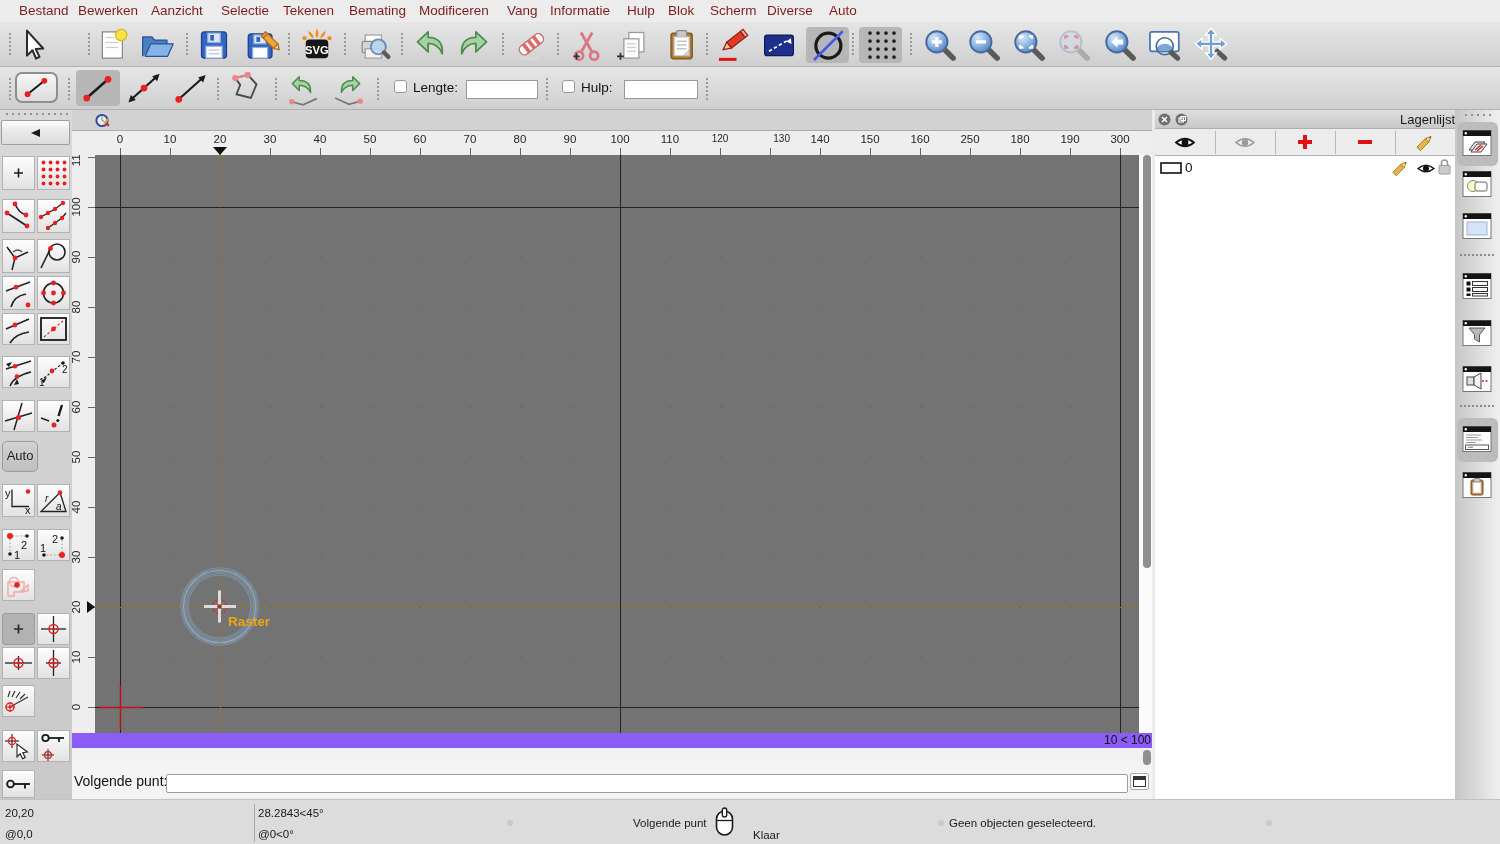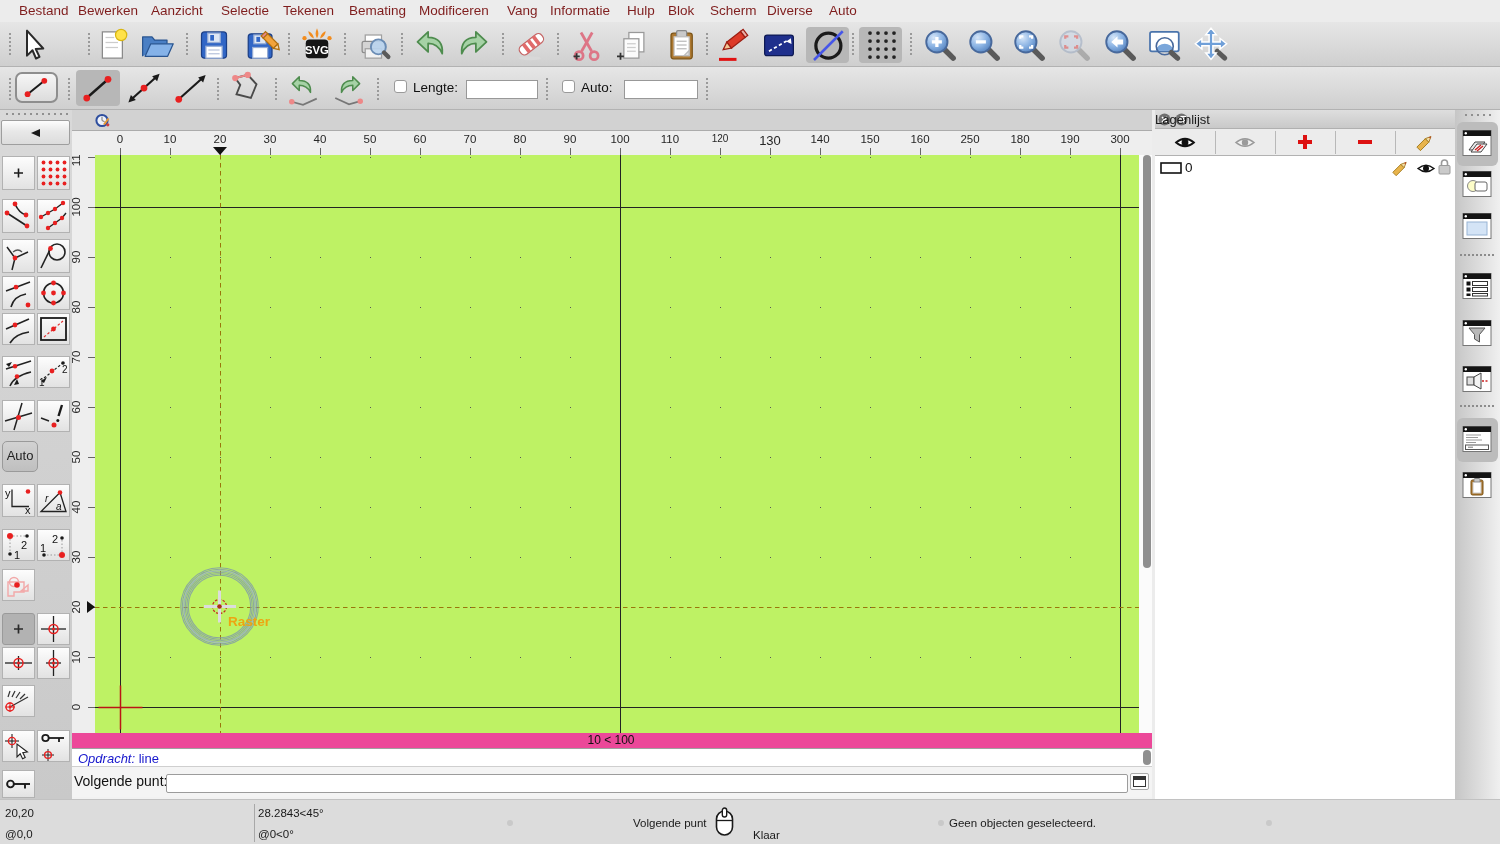--- a/index.html
+++ b/index.html
@@ -261,21 +261,21 @@
       <path d="M5 24 l11 5 l9 -2.5" fill="none" stroke="#777" stroke-width="1.4"></path>
       <g transform="scale(-1,1) translate(-32,0)">
         <path d="M7.5 12.5 L13 7 L13 10 C19.5 10 22.5 13.5 22 19.5 C20 15.5 17.5 13.8 13 13.8 L13 18 Z" fill="#a6d2a6" stroke="#4e8c4e" stroke-width="1.2" stroke-linejoin="round"></path>
       </g>
       <circle cx="25" cy="26.5" r="2.2" fill="#ee8888"></circle>
     </svg>
 <div class="a" style="left:394px;top:13px;width:13px;height:13px;background:#fff;border:1px solid #9a9a9a;border-radius:3px"></div>
 <span class="a" style="left:413px;top:13px;font-size:13.5px;color:#111">Lengte:</span>
 <div class="a" style="left:466px;top:13px;width:72px;height:19px;background:#fff;border:1px solid #989898"></div>
 <div class="a" style="left:562px;top:13px;width:13px;height:13px;background:#fff;border:1px solid #9a9a9a;border-radius:3px"></div>
-<span class="a" style="left:581px;top:13px;font-size:13.5px;color:#111">Auto:</span>
+<span class="a" style="left:581px;top:13px;font-size:13.5px;color:#111">Hulp:</span>
 <div class="a" style="left:624px;top:13px;width:74px;height:19px;background:#fff;border:1px solid #989898"></div>
 </div>
 <div id="lefttools" class="a">
 <div class="a" style="left:4px;top:3px;width:64px;height:2px;background-image:radial-gradient(circle,#909090 0.8px,transparent 1px);background-size:6px 2px"></div>
 <div class="a" style="left:1px;top:10px;width:69px;height:25px;background:linear-gradient(#fdfdfd,#e8e8e8 45%,#dcdcdc);border:1px solid #9e9e9e;border-radius:2px"></div>
 <svg class="a" style="left:31px;top:19px;width:9px;height:8px" viewBox="0 0 9 8">
       <polygon points="9,0 9,8 0,4" fill="#1a1a1a"></polygon>
     </svg>
 <div class="ltbtn" style="left:2px;top:46px"></div>
 <svg class="a" style="left:2px;top:46px;width:33px;height:34px" viewBox="0 0 33 34">
@@ -540,21 +540,21 @@
       <span style="position:absolute;left:428px;top:2px;width:40px;text-align:center;font-size:11.5px;color:#262626">80</span>
       <div style="position:absolute;left:448px;top:17px;width:1px;height:7px;background:#666"></div>
       <span style="position:absolute;left:478px;top:2px;width:40px;text-align:center;font-size:11.5px;color:#262626">90</span>
       <div style="position:absolute;left:498px;top:17px;width:1px;height:7px;background:#666"></div>
       <span style="position:absolute;left:528px;top:2px;width:40px;text-align:center;font-size:11.5px;color:#262626">100</span>
       <div style="position:absolute;left:548px;top:17px;width:1px;height:7px;background:#666"></div>
       <span style="position:absolute;left:578px;top:2px;width:40px;text-align:center;font-size:11.5px;color:#262626">110</span>
       <div style="position:absolute;left:598px;top:17px;width:1px;height:7px;background:#666"></div>
       <span style="position:absolute;left:628px;top:2px;width:40px;text-align:center;font-size:10px;color:#262626">120</span>
       <div style="position:absolute;left:648px;top:17px;width:1px;height:7px;background:#666"></div>
-      <span style="position:absolute;left:678px;top:2px;width:40px;text-align:center;font-size:13px;color:#262626">130</span>
+      <span style="position:absolute;left:678px;top:2px;width:40px;text-align:right;font-size:10px;color:#262626">130</span>
       <div style="position:absolute;left:698px;top:17px;width:1px;height:7px;background:#666"></div>
       <span style="position:absolute;left:728px;top:2px;width:40px;text-align:center;font-size:11.5px;color:#262626">140</span>
       <div style="position:absolute;left:748px;top:17px;width:1px;height:7px;background:#666"></div>
       <span style="position:absolute;left:778px;top:2px;width:40px;text-align:center;font-size:11.5px;color:#262626">150</span>
       <div style="position:absolute;left:798px;top:17px;width:1px;height:7px;background:#666"></div>
       <span style="position:absolute;left:828px;top:2px;width:40px;text-align:center;font-size:11.5px;color:#262626">160</span>
       <div style="position:absolute;left:848px;top:17px;width:1px;height:7px;background:#666"></div>
       <span style="position:absolute;left:878px;top:2px;width:40px;text-align:center;font-size:11.5px;color:#262626">250</span>
       <div style="position:absolute;left:898px;top:17px;width:1px;height:7px;background:#666"></div>
       <span style="position:absolute;left:928px;top:2px;width:40px;text-align:center;font-size:11.5px;color:#262626">180</span>
@@ -589,21 +589,21 @@
       <span style="position:absolute;left:-14px;top:94px;width:40px;height:16px;text-align:center;font-size:11.5px;color:#262626;transform:rotate(-90deg)">90</span>
       <div style="position:absolute;left:16px;top:102px;width:7px;height:1px;background:#666"></div>
       <span style="position:absolute;left:-14px;top:44px;width:40px;height:16px;text-align:center;font-size:11.5px;color:#262626;transform:rotate(-90deg)">100</span>
       <div style="position:absolute;left:16px;top:52px;width:7px;height:1px;background:#666"></div>
       <span style="position:absolute;left:-14px;top:-6px;width:40px;height:16px;text-align:center;font-size:11.5px;color:#262626;transform:rotate(-90deg)">110</span>
       <div style="position:absolute;left:16px;top:2px;width:7px;height:1px;background:#666"></div>
 </div>
 <svg class="a" style="left:15px;top:491px;width:8px;height:12px" viewBox="0 0 8 12">
       <polygon points="0,0 0,12 8,6" fill="#111"></polygon>
     </svg>
-<div class="a" style="left:23px;top:45px;width:1044px;height:578px;background:#bef264;overflow:hidden">
+<div class="a" style="left:23px;top:45px;width:1044px;height:578px;background:#737373;overflow:hidden">
 <svg class="a" style="left:0;top:0;width:1044px;height:578px" viewBox="0 0 1044 578">
 <path d="M25 2h1v1h-1zM75 2h1v1h-1zM125 2h1v1h-1zM175 2h1v1h-1zM225 2h1v1h-1zM275 2h1v1h-1zM325 2h1v1h-1zM375 2h1v1h-1zM425 2h1v1h-1zM475 2h1v1h-1zM525 2h1v1h-1zM575 2h1v1h-1zM625 2h1v1h-1zM675 2h1v1h-1zM725 2h1v1h-1zM775 2h1v1h-1zM825 2h1v1h-1zM875 2h1v1h-1zM925 2h1v1h-1zM975 2h1v1h-1zM1025 2h1v1h-1zM25 52h1v1h-1zM75 52h1v1h-1zM125 52h1v1h-1zM175 52h1v1h-1zM225 52h1v1h-1zM275 52h1v1h-1zM325 52h1v1h-1zM375 52h1v1h-1zM425 52h1v1h-1zM475 52h1v1h-1zM525 52h1v1h-1zM575 52h1v1h-1zM625 52h1v1h-1zM675 52h1v1h-1zM725 52h1v1h-1zM775 52h1v1h-1zM825 52h1v1h-1zM875 52h1v1h-1zM925 52h1v1h-1zM975 52h1v1h-1zM1025 52h1v1h-1zM25 102h1v1h-1zM75 102h1v1h-1zM125 102h1v1h-1zM175 102h1v1h-1zM225 102h1v1h-1zM275 102h1v1h-1zM325 102h1v1h-1zM375 102h1v1h-1zM425 102h1v1h-1zM475 102h1v1h-1zM525 102h1v1h-1zM575 102h1v1h-1zM625 102h1v1h-1zM675 102h1v1h-1zM725 102h1v1h-1zM775 102h1v1h-1zM825 102h1v1h-1zM875 102h1v1h-1zM925 102h1v1h-1zM975 102h1v1h-1zM1025 102h1v1h-1zM25 152h1v1h-1zM75 152h1v1h-1zM125 152h1v1h-1zM175 152h1v1h-1zM225 152h1v1h-1zM275 152h1v1h-1zM325 152h1v1h-1zM375 152h1v1h-1zM425 152h1v1h-1zM475 152h1v1h-1zM525 152h1v1h-1zM575 152h1v1h-1zM625 152h1v1h-1zM675 152h1v1h-1zM725 152h1v1h-1zM775 152h1v1h-1zM825 152h1v1h-1zM875 152h1v1h-1zM925 152h1v1h-1zM975 152h1v1h-1zM1025 152h1v1h-1zM25 202h1v1h-1zM75 202h1v1h-1zM125 202h1v1h-1zM175 202h1v1h-1zM225 202h1v1h-1zM275 202h1v1h-1zM325 202h1v1h-1zM375 202h1v1h-1zM425 202h1v1h-1zM475 202h1v1h-1zM525 202h1v1h-1zM575 202h1v1h-1zM625 202h1v1h-1zM675 202h1v1h-1zM725 202h1v1h-1zM775 202h1v1h-1zM825 202h1v1h-1zM875 202h1v1h-1zM925 202h1v1h-1zM975 202h1v1h-1zM1025 202h1v1h-1zM25 252h1v1h-1zM75 252h1v1h-1zM125 252h1v1h-1zM175 252h1v1h-1zM225 252h1v1h-1zM275 252h1v1h-1zM325 252h1v1h-1zM375 252h1v1h-1zM425 252h1v1h-1zM475 252h1v1h-1zM525 252h1v1h-1zM575 252h1v1h-1zM625 252h1v1h-1zM675 252h1v1h-1zM725 252h1v1h-1zM775 252h1v1h-1zM825 252h1v1h-1zM875 252h1v1h-1zM925 252h1v1h-1zM975 252h1v1h-1zM1025 252h1v1h-1zM25 302h1v1h-1zM75 302h1v1h-1zM125 302h1v1h-1zM175 302h1v1h-1zM225 302h1v1h-1zM275 302h1v1h-1zM325 302h1v1h-1zM375 302h1v1h-1zM425 302h1v1h-1zM475 302h1v1h-1zM525 302h1v1h-1zM575 302h1v1h-1zM625 302h1v1h-1zM675 302h1v1h-1zM725 302h1v1h-1zM775 302h1v1h-1zM825 302h1v1h-1zM875 302h1v1h-1zM925 302h1v1h-1zM975 302h1v1h-1zM1025 302h1v1h-1zM25 352h1v1h-1zM75 352h1v1h-1zM125 352h1v1h-1zM175 352h1v1h-1zM225 352h1v1h-1zM275 352h1v1h-1zM325 352h1v1h-1zM375 352h1v1h-1zM425 352h1v1h-1zM475 352h1v1h-1zM525 352h1v1h-1zM575 352h1v1h-1zM625 352h1v1h-1zM675 352h1v1h-1zM725 352h1v1h-1zM775 352h1v1h-1zM825 352h1v1h-1zM875 352h1v1h-1zM925 352h1v1h-1zM975 352h1v1h-1zM1025 352h1v1h-1zM25 402h1v1h-1zM75 402h1v1h-1zM125 402h1v1h-1zM175 402h1v1h-1zM225 402h1v1h-1zM275 402h1v1h-1zM325 402h1v1h-1zM375 402h1v1h-1zM425 402h1v1h-1zM475 402h1v1h-1zM525 402h1v1h-1zM575 402h1v1h-1zM625 402h1v1h-1zM675 402h1v1h-1zM725 402h1v1h-1zM775 402h1v1h-1zM825 402h1v1h-1zM875 402h1v1h-1zM925 402h1v1h-1zM975 402h1v1h-1zM1025 402h1v1h-1zM25 452h1v1h-1zM75 452h1v1h-1zM125 452h1v1h-1zM175 452h1v1h-1zM225 452h1v1h-1zM275 452h1v1h-1zM325 452h1v1h-1zM375 452h1v1h-1zM425 452h1v1h-1zM475 452h1v1h-1zM525 452h1v1h-1zM575 452h1v1h-1zM625 452h1v1h-1zM675 452h1v1h-1zM725 452h1v1h-1zM775 452h1v1h-1zM825 452h1v1h-1zM875 452h1v1h-1zM925 452h1v1h-1zM975 452h1v1h-1zM1025 452h1v1h-1zM25 502h1v1h-1zM75 502h1v1h-1zM125 502h1v1h-1zM175 502h1v1h-1zM225 502h1v1h-1zM275 502h1v1h-1zM325 502h1v1h-1zM375 502h1v1h-1zM425 502h1v1h-1zM475 502h1v1h-1zM525 502h1v1h-1zM575 502h1v1h-1zM625 502h1v1h-1zM675 502h1v1h-1zM725 502h1v1h-1zM775 502h1v1h-1zM825 502h1v1h-1zM875 502h1v1h-1zM925 502h1v1h-1zM975 502h1v1h-1zM1025 502h1v1h-1zM25 552h1v1h-1zM75 552h1v1h-1zM125 552h1v1h-1zM175 552h1v1h-1zM225 552h1v1h-1zM275 552h1v1h-1zM325 552h1v1h-1zM375 552h1v1h-1zM425 552h1v1h-1zM475 552h1v1h-1zM525 552h1v1h-1zM575 552h1v1h-1zM625 552h1v1h-1zM675 552h1v1h-1zM725 552h1v1h-1zM775 552h1v1h-1zM825 552h1v1h-1zM875 552h1v1h-1zM925 552h1v1h-1zM975 552h1v1h-1zM1025 552h1v1h-1z" fill="#595959"></path>
 <g stroke="#232323" stroke-width="1">
           <line x1="25.5" y1="0" x2="25.5" y2="578"></line>
           <line x1="525.5" y1="0" x2="525.5" y2="578"></line>
           <line x1="1025.5" y1="0" x2="1025.5" y2="578"></line>
           <line x1="0" y1="52.5" x2="1044" y2="52.5"></line>
           <line x1="0" y1="552.5" x2="1044" y2="552.5"></line>
         </g>
 <g stroke="#9a760c" stroke-width="1" stroke-dasharray="4.5,3.5">
@@ -627,45 +627,42 @@
 <g stroke="#dcdcdc" stroke-width="3">
           <line x1="124.5" y1="435.5" x2="124.5" y2="467.5"></line>
           <line x1="109" y1="451.5" x2="141" y2="451.5"></line>
         </g>
 <circle cx="124.5" cy="451.5" r="2.3" fill="#a83010"></circle>
 <text x="133" y="471" font-size="13.5" font-weight="bold" fill="#eda512" font-family="Liberation Sans,sans-serif">Raster</text>
 </svg>
 </div>
 <div class="a" style="left:1067px;top:45px;width:13px;height:578px;background:#fbfbfb"></div>
 <div class="a" style="left:1071px;top:45px;width:8px;height:413px;background:#8f8f8f;border-radius:4px"></div>
-<div class="a" style="left:0;top:623px;width:1080px;height:15px;background:#ec4899;font-size:12px;color:#111;text-align:center"><span style="position:relative;top:0px;right:1px">10 &lt; 100</span></div>
-<div class="a" style="left:0;top:638px;width:1080px;height:19px;background:#fff;border-top:1px solid #a0a0a0;border-bottom:1px solid #cfcfcf">
-      <span style="position:absolute;left:6px;top:2px;font-size:13px;color:#1616cc"><i>Opdracht:</i> line</span>
-    </div>
+<div class="a" style="left:0;top:623px;width:1080px;height:15px;background:#8b5cf6;font-size:12px;color:#111;text-align:right"><span style="position:relative;top:0px;right:1px">10 &lt; 100</span></div>
 <div class="a" style="left:1071px;top:640px;width:8px;height:15px;background:#8f8f8f;border-radius:4px"></div>
 <div class="a" style="left:0;top:657px;width:1080px;height:30px;background:#f4f4f4">
 <span style="position:absolute;left:2px;top:6px;font-size:14px;color:#111">Volgende punt:</span>
 <div style="position:absolute;left:94px;top:7px;width:962px;height:19px;background:#fff;border:1px solid #9c9c9c;border-radius:2px"></div>
 <div style="position:absolute;left:1058px;top:6px;width:19px;height:17px;background:#fcfcfc;border:1px solid #aaa;border-radius:2px"></div>
 <svg style="position:absolute;left:1061px;top:9px;width:13px;height:11px" viewBox="0 0 13 11">
         <rect x="0.5" y="0.5" width="12" height="10" fill="#fff" stroke="#333"></rect>
         <rect x="0.5" y="0.5" width="12" height="3.5" fill="#333"></rect>
       </svg>
 </div>
 </div>
 <div id="lpanel" class="a" style="left:1155px;top:110px;width:300px;height:689px;background:#fff">
 <div class="a" style="left:0;top:0;width:300px;height:19px;background:linear-gradient(#dedede,#c9c9c9);border-bottom:1px solid #b0b0b0"></div>
 <svg class="a" style="left:3px;top:3px;width:30px;height:13px" viewBox="0 0 30 13">
       <circle cx="6.5" cy="6.5" r="6" fill="#707070"></circle>
       <path d="M4 4 l5 5 M9 4 l-5 5" stroke="#fff" stroke-width="1.5"></path>
       <circle cx="23.5" cy="6.5" r="6" fill="#707070"></circle>
       <rect x="21" y="5" width="4.5" height="4" fill="none" stroke="#fff" stroke-width="1.1"></rect>
       <rect x="23" y="3.5" width="4.5" height="4" fill="none" stroke="#fff" stroke-width="1.1"></rect>
     </svg>
-<span class="a" style="left:0;top:2px;width:300px;text-align:left;font-size:13px;color:#1a1a1a">Lagenlijst</span>
+<span class="a" style="left:0;top:2px;width:300px;text-align:right;font-size:13px;color:#1a1a1a">Lagenlijst</span>
 <div class="a" style="left:0;top:19px;width:300px;height:27px;background:#ececec;border-bottom:1px solid #b2b2b2"></div>
 <div class="a" style="left:60px;top:21px;width:1px;height:23px;background:#b8b8b8"></div>
 <div class="a" style="left:120px;top:21px;width:1px;height:23px;background:#b8b8b8"></div>
 <div class="a" style="left:180px;top:21px;width:1px;height:23px;background:#b8b8b8"></div>
 <div class="a" style="left:240px;top:21px;width:1px;height:23px;background:#b8b8b8"></div>
 <svg class="a" style="left:19px;top:24px;width:22px;height:17px" viewBox="0 0 22 17">
       <path d="M2 8.5 Q11 1 20 8.5 Q11 16 2 8.5 Z" fill="#fff" stroke="#111" stroke-width="1.7"></path>
       <circle cx="11" cy="8.5" r="3.4" fill="#111"></circle>
     </svg>
 <svg class="a" style="left:79px;top:24px;width:22px;height:17px" viewBox="0 0 22 17">

